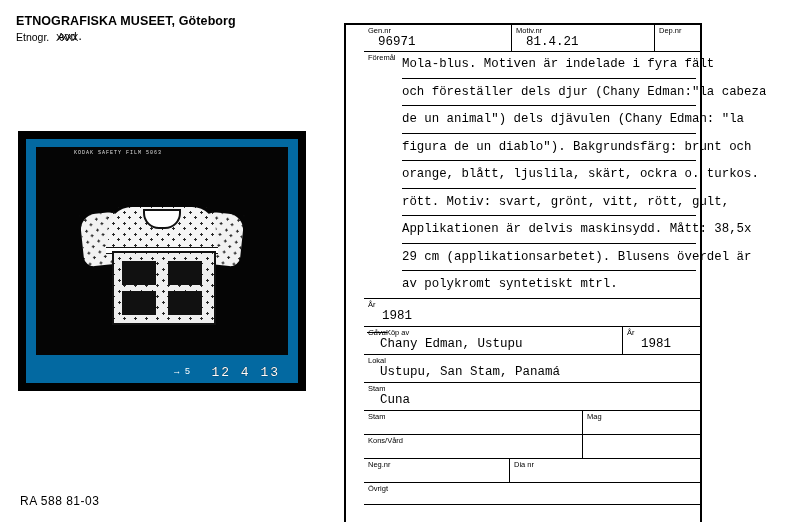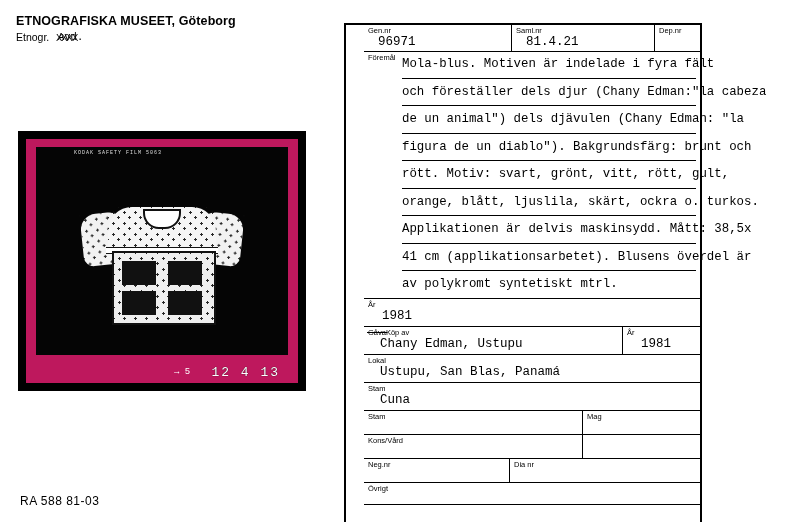--- a/index.html
+++ b/index.html
@@ -79,21 +79,21 @@
     height: 260px;
     background: #000;
     border: 1px solid #000;
     box-sizing: border-box;
     padding: 7px;
   }
   .photo-inner {
     position: relative;
     width: 100%;
     height: 100%;
-    background: #be185d;
+    background: #0369a1;
     overflow: hidden;
   }
   .photo-frame-black {
     position: absolute;
     left: 10px;
     top: 8px;
     right: 10px;
     bottom: 28px;
     background: #050505;
   }
@@ -290,20 +290,21 @@
   .val-ar {
     font-family: "Liberation Mono", monospace;
     font-size: 12.5px;
     line-height: 15px;
     padding-left: 14px;
     display: block;
   }
   .strikelabel {
     position: relative;
     display: inline-block;
+    font-style: italic;
   }
   .strikelabel::after {
     content: "";
     position: absolute;
     left: -1px;
     right: -1px;
     top: 4px;
     height: 1px;
     background: #000;
   }
@@ -370,40 +371,40 @@
   </div>
 
   <div class="card">
 
     <div class="row row-head">
       <div class="cell c-gen">
         <span class="lbl">Gen.nr</span>
         <span class="val">96971</span>
       </div>
       <div class="cell c-saml">
-        <span class="lbl">Saml.nr</span>
+        <span class="lbl">Motiv.nr</span>
         <span class="val">81.4.21</span>
       </div>
       <div class="cell c-dep">
         <span class="lbl">Dep.nr</span>
         <span class="val"></span>
       </div>
     </div>
 
     <div class="foremal">
       <span class="lbl">Föremål</span>
       <div class="desc">
         <span class="line">Mola-blus. Motiven är indelade i fyra fält</span>
         <span class="line">och föreställer dels djur (Chany Edman:"la cabeza</span>
         <span class="line">de un animal") dels djävulen (Chany Edman: "la</span>
         <span class="line">figura de un diablo"). Bakgrundsfärg: brunt och</span>
+        <span class="line">orange, blått, ljuslila, skärt, ockra o. turkos.</span>
         <span class="line">rött. Motiv: svart, grönt, vitt, rött, gult,</span>
-        <span class="line">orange, blått, ljuslila, skärt, ockra o. turkos.</span>
         <span class="line">Applikationen är delvis maskinsydd. Mått: 38,5x</span>
-        <span class="line">41 cm (applikationsarbetet). Blusens överdel är</span>
+        <span class="line">29 cm (applikationsarbetet). Blusens överdel är</span>
         <span class="line nolineborder">av polykromt syntetiskt mtrl.</span>
       </div>
     </div>
 
     <div class="row row-2col">
       <div class="cell c-ar">
         <span class="lbl">År</span>
         <span class="val-ar">1981</span>
       </div>
     </div>
@@ -415,21 +416,21 @@
       </div>
       <div class="cell c-ar">
         <span class="lbl">År</span>
         <span class="val-ar">1981</span>
       </div>
     </div>
 
     <div class="row row-single">
       <div class="cell">
         <span class="lbl">Lokal</span>
-        <span class="val-sm">Ustupu, San Blas, Panamá</span>
+        <span class="val-sm">Ustupu, San Stam, Panamá</span>
       </div>
     </div>
 
     <div class="row row-single">
       <div class="cell">
         <span class="lbl">Stam</span>
         <span class="val-sm">Cuna</span>
       </div>
     </div>
 

